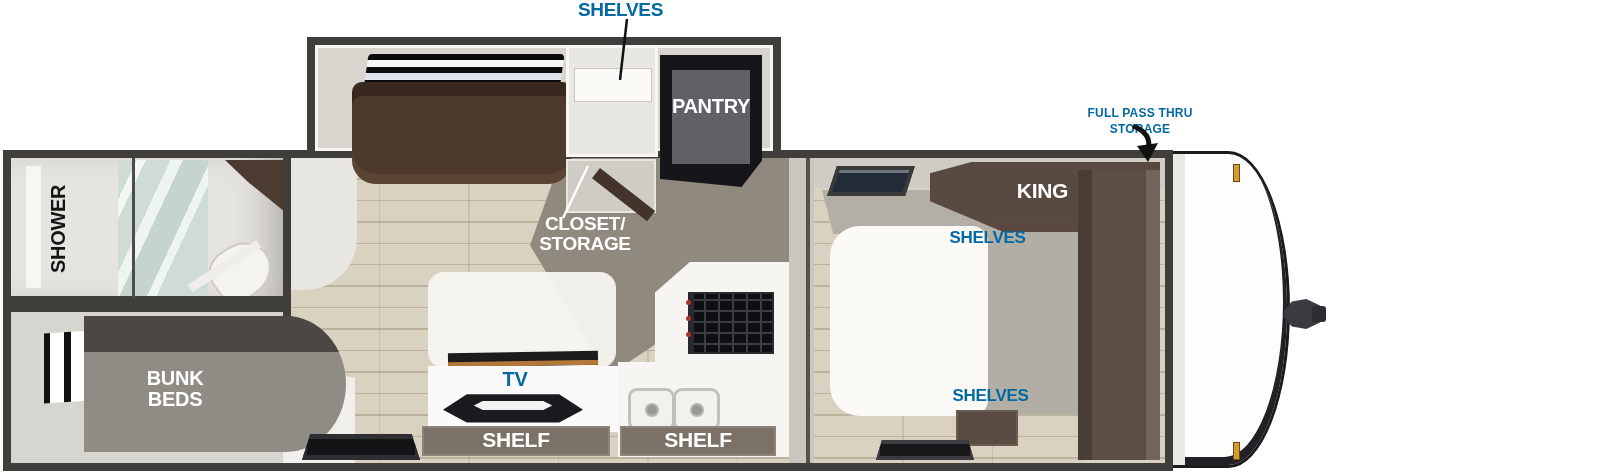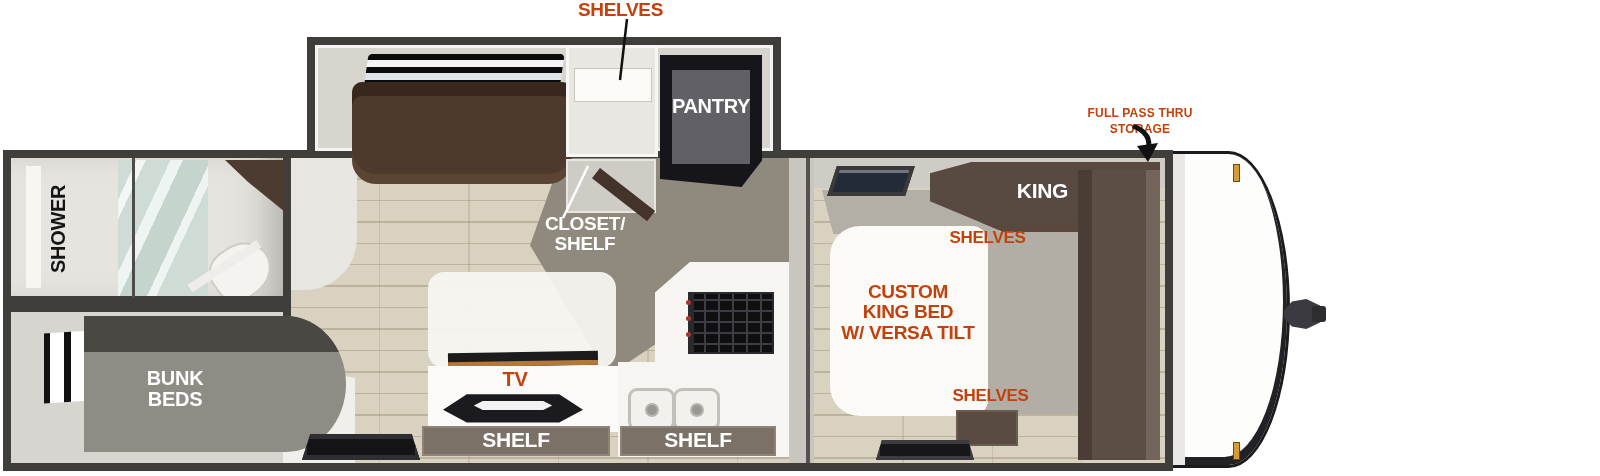--- a/index.html
+++ b/index.html
@@ -2,21 +2,21 @@
 <html><head>
 <meta charset="utf-8">
 <style>
   html,body{margin:0;padding:0;background:#ffffff;}
   #canvas{position:relative;width:1600px;height:476px;background:#ffffff;overflow:hidden;
           font-family:"Liberation Sans", sans-serif;}
   .abs{position:absolute;}
   .lbl{position:absolute;white-space:pre-line;font-weight:800;line-height:1.07;
        letter-spacing:-0.3px;text-align:center;}
   .white{color:#ffffff;}
-  .black{color:#c2410c;}
+  .black{color:#0369a1;}
 
   
   .box{position:absolute;border:8px solid #403e3b;box-sizing:border-box;
        box-shadow:inset 0 0 0 3px #f5f4f1;background:#d8d5cf;}
   #rear-box{left:3px;top:150px;width:288px;height:321px;}
   #main-box{left:283px;top:150px;width:890px;height:321px;z-index:1;}
   #slide-box{left:307px;top:37px;width:474px;height:122px;z-index:2;}
 
   
   #front-cap{left:1168px;top:151px;width:122px;height:317px;background:#fdfdfc;
@@ -225,30 +225,27 @@
   <div class="abs knob" style="left:686px;top:332px;"></div>
   <div class="abs sink" style="left:628px;top:388px;">
       <div class="drain"></div>
     </div>
   <div class="abs sink" style="left:673px;top:388px;">
       <div class="drain"></div>
     </div>
   <div class="abs shelf-bar" id="shelf-right"></div>
   <div class="lbl white" id="shelf-right-label">SHELF</div>
   <div class="lbl white" id="closet-label">CLOSET/
-SHELF</div>
+STORAGE</div>
 
   <div class="abs" id="bed-wallband"></div>
   <div class="abs" id="skylight"></div>
   <div class="abs" id="headboard"></div>
   <div class="abs" id="bed-sidegray"></div>
   <div class="abs" id="bed"></div>
-  <div class="lbl black" id="bed-label">CUSTOM
-KING BED
-W/ VERSA TILT</div>
   <div class="abs" id="ward-top"></div>
   <div class="abs" id="ward-col"></div>
   <div class="lbl white" id="ward-label">KING</div>
   <div class="lbl black" id="shelves-bedtop-label">SHELVES</div>
   <div class="lbl black" id="shelves-bedbot-label">SHELVES</div>
   <div class="abs" id="bed-step-brown"></div>
   <div class="abs" id="bed-step-black"></div>
 
   <div class="lbl black" id="storage-label">FULL PASS THRU
 STORAGE</div>

